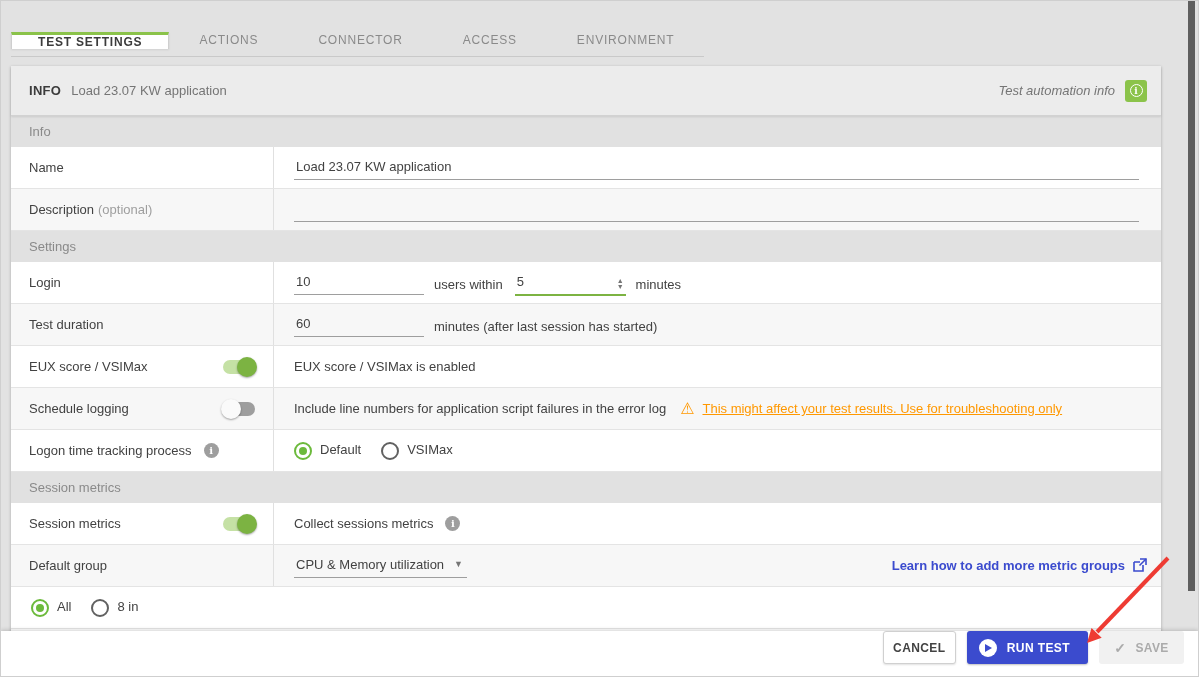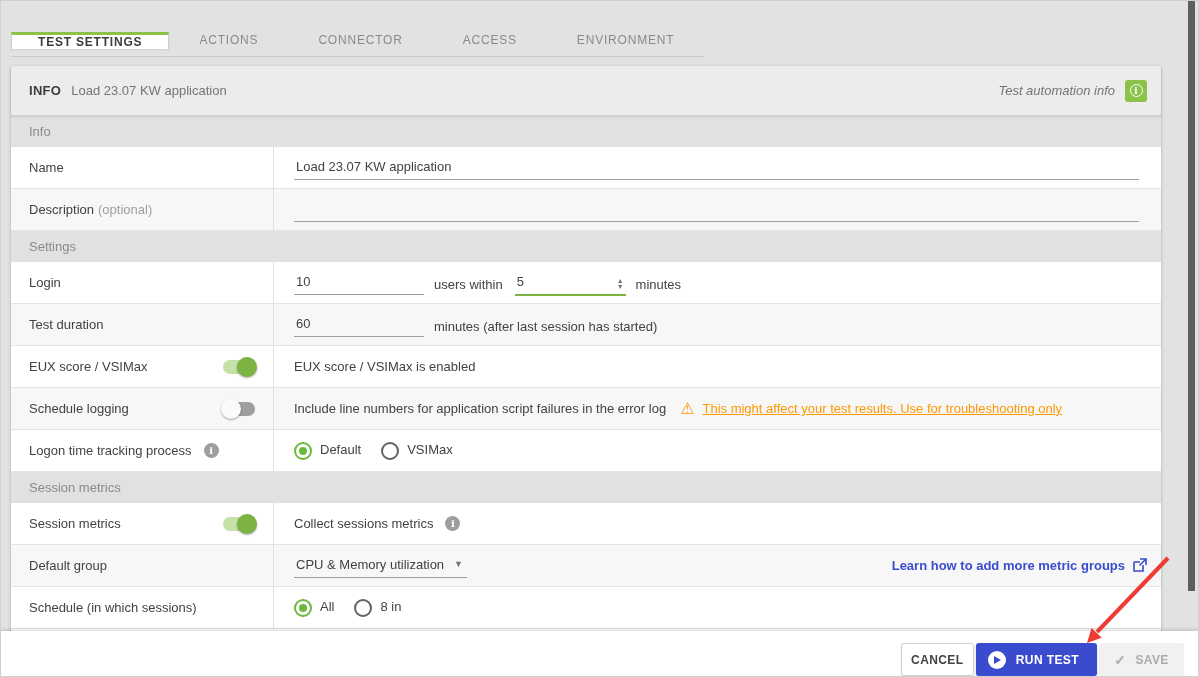--- a/index.html
+++ b/index.html
@@ -90,21 +90,21 @@
   .select-wrap { display:flex; align-items:center; border-bottom:1px solid #9e9e9e; padding:3px 4px 5px 2px; cursor:pointer; }
   .caret { font-size:9px; color:#757575; margin-left:10px; }
 
   .link-area { margin-left:auto; display:flex; align-items:center; gap:7px; }
   .link { color:#3b4bce; font-size:13px; font-weight:bold; text-decoration:none; cursor:pointer; }
 
   
   .footer {
     position:absolute; left:0; right:0; bottom:0; height:45px; background:#fff;
     box-shadow:0 -1px 4px rgba(0,0,0,0.18);
-    display:flex; align-items:flex-end; justify-content:flex-end; gap:2px; padding-right:14px; z-index:5;
+    display:flex; align-items:flex-start; justify-content:flex-end; gap:11px; padding-right:14px; z-index:5;
   }
   .btn {
     height:33px; border-radius:3px; font-family:"Liberation Sans", sans-serif; font-size:12px; font-weight:bold;
     letter-spacing:0.4px; display:flex; align-items:center; justify-content:center; cursor:pointer; border:none;
   }
   .btn-cancel { background:#fff; border:1px solid #d0d0d0; color:#424242; width:73px; box-shadow:0 1px 2px rgba(0,0,0,0.12); }
   .btn-run { background:#3b4bce; color:#fff; padding:0 18px 0 12px; gap:10px; box-shadow:0 1px 2px rgba(0,0,0,0.25); }
   .play-circle { width:18px; height:18px; border-radius:50%; background:#fff; display:flex; align-items:center; justify-content:center; }
   .play-tri { width:0; height:0; border-left:7px solid #3b4bce; border-top:4.5px solid transparent; border-bottom:4.5px solid transparent; margin-left:2px; }
   .btn-save { background:#f1f1f1; color:#ababab; width:85px; gap:9px; }
@@ -255,21 +255,20 @@
         <svg width="15" height="15" viewBox="0 0 15 15">
           <path d="M2 4 h6 v0 M2 4 v9 h9 v-6" fill="none" stroke="#3b4bce" stroke-width="1.6"></path>
           <path d="M8 1 h6 v6" fill="none" stroke="#3b4bce" stroke-width="1.6"></path>
           <path d="M14 1 L7.5 7.5" stroke="#3b4bce" stroke-width="1.6"></path>
         </svg>
       </span>
     </div>
   </div>
 
   <div class="row">
-    <div class="label-cell">Schedule (in which sessions)</div>
     <div class="value-cell">
       <span class="radio-group">
         <span class="radio selected"></span>
         <span class="radio-label">All</span>
         <span class="radio"></span>
         <span class="radio-label">8 in</span>
       </span>
     </div>
   </div>
 

